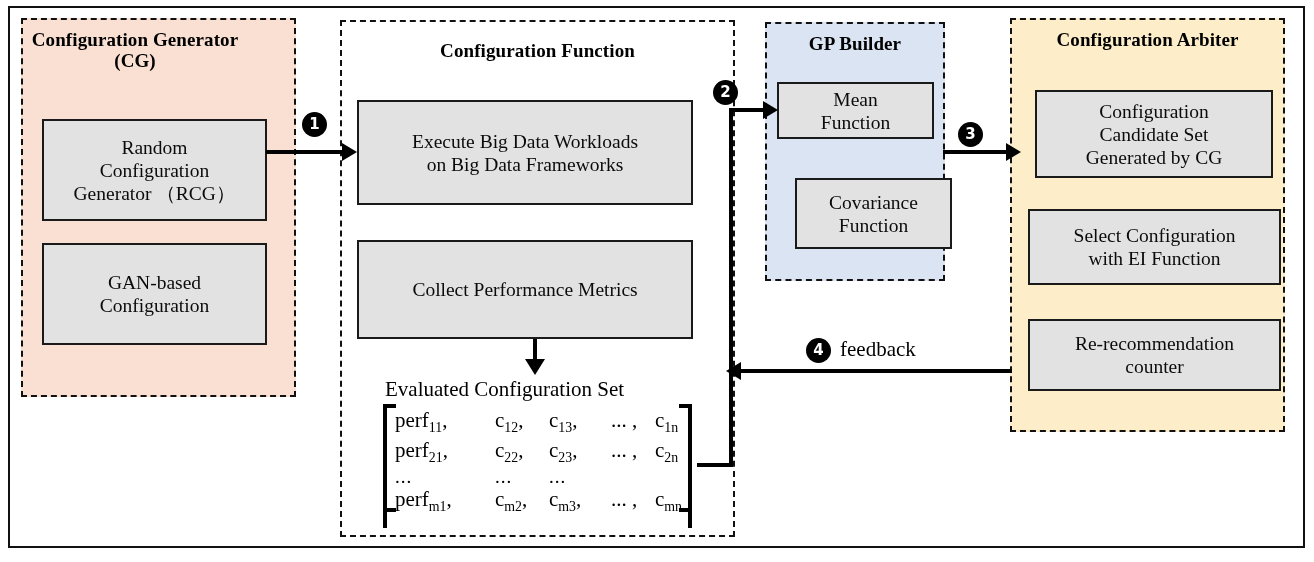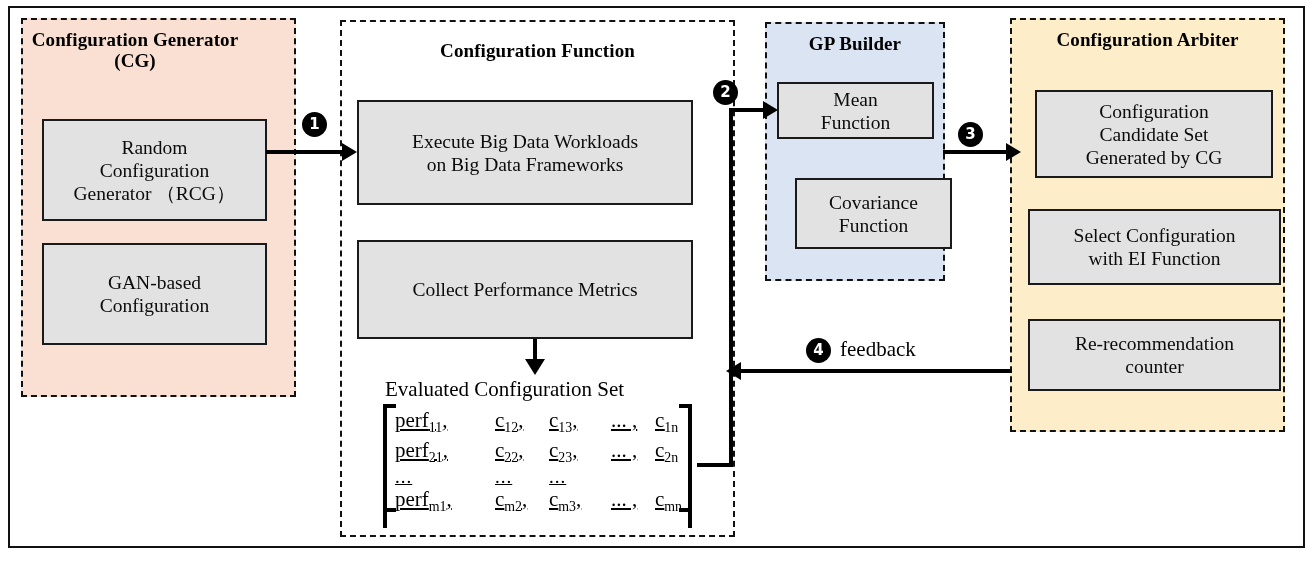--- a/index.html
+++ b/index.html
@@ -85,21 +85,21 @@
 
   <div class="nbox" style="left:357px;top:240px;width:336px;height:99px;flex-direction:column;">
     <div>Collect Performance Metrics</div>
   </div>
 
   <div class="vline" style="left:533px;top:339px;height:24px;"></div>
   <div class="arrow-d" style="left:525px;top:359px;"></div>
 
   <div class="plain-label" style="left:385px;top:377px;font-size:21px;">Evaluated Configuration Set</div>
 
-  <div class="matrix-wrap" style="left:383px;top:404px;width:294px;height:124px;text-decoration:underline;">
+  <div class="matrix-wrap" style="left:383px;top:404px;width:294px;height:124px;">
     <div class="brk l"></div>
     <div class="matrix-rows">
       <div class="mrow">
         <span class="mcell c1">perf<sub>11</sub>,</span>
           <span class="mcell c2">c<sub>12</sub>,</span>
           <span class="mcell c3">c<sub>13</sub>,</span>
           <span class="mcell c4">... ,</span>
           <span class="mcell">c<sub>1n</sub></span>
       </div>
       <div class="mrow">

